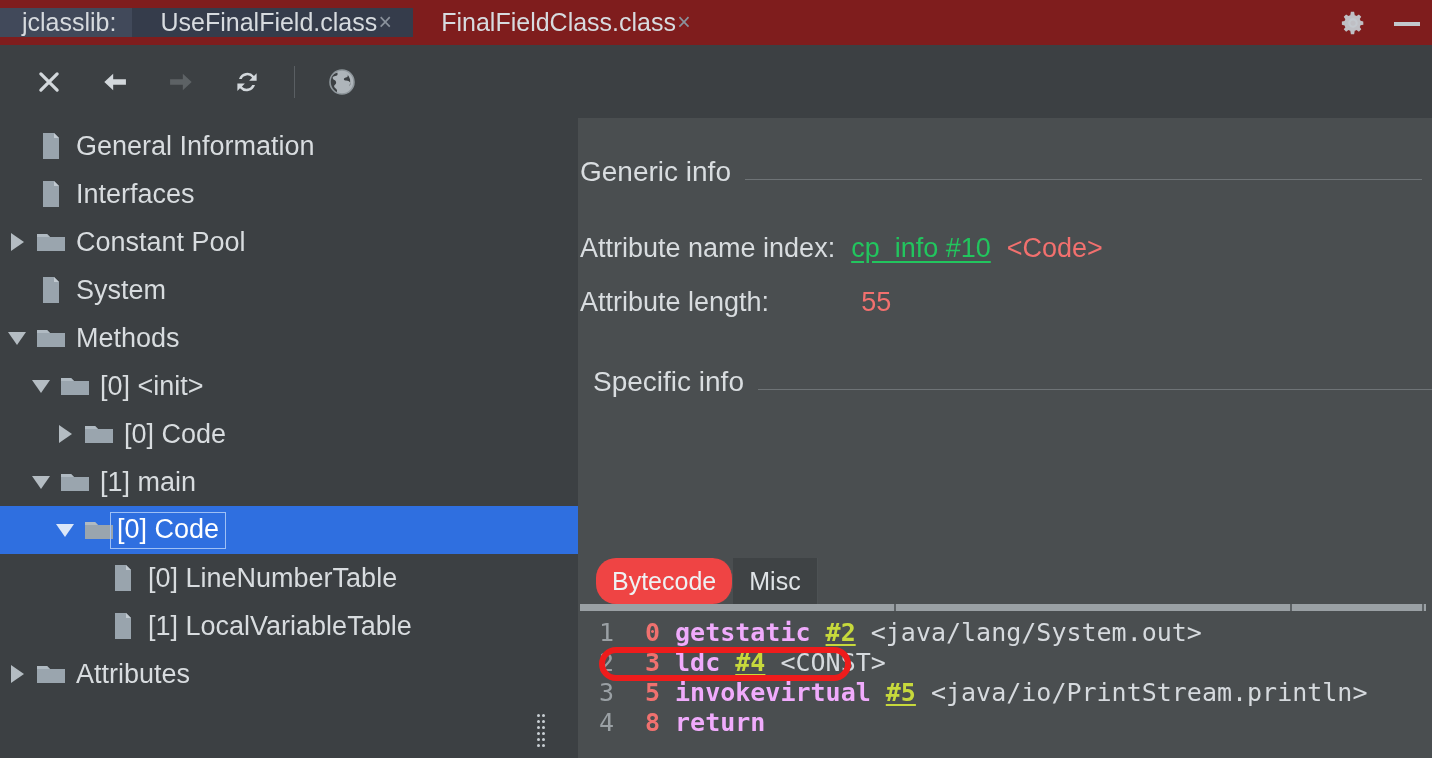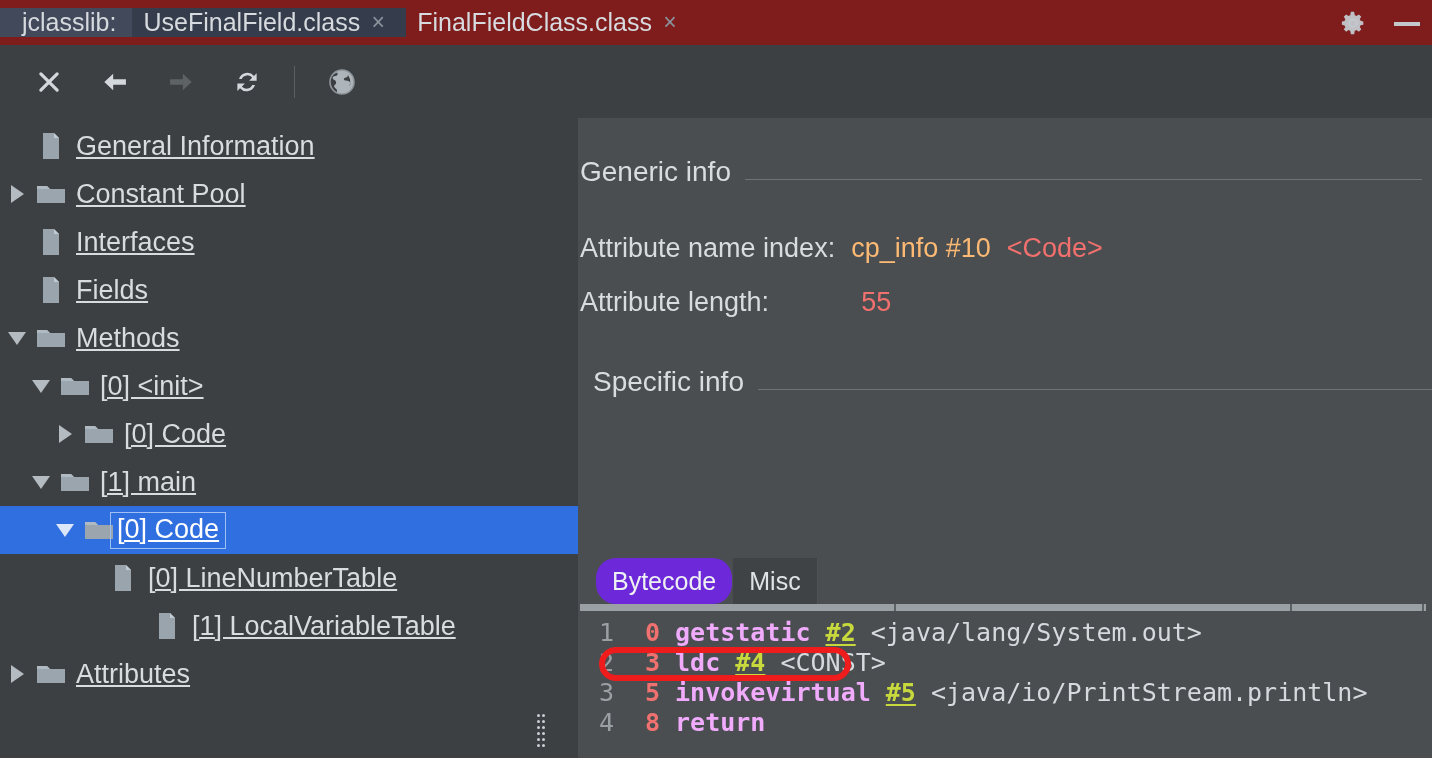--- a/index.html
+++ b/index.html
@@ -19,22 +19,22 @@
     display: flex; align-items: center;
   }
   .tab-plain {
     display: flex; align-items: center;
     padding: 0 16px 0 22px;
     color: #d6dade; font-size: 25px; letter-spacing: 0px;
     background: #41495a;
   }
   .tab {
     position: relative;
-    display: flex; align-items: center; gap: 10px;
-    padding: 0 20px 0 11px;
+    display: flex; align-items: center; gap: 0;
+    padding: 0 20px 0 28px;
     color: #d7dbdf; font-size: 25px;
   }
   .tab.active { background: #353c4b; }
   .tab .tab-close {
     color: #8a929c; font-size: 23px; line-height: 1;
     display: inline-block; width: 16px; text-align: center;
   }
   .win-actions {
     margin-left: auto; display: flex; align-items: center;
     gap: 26px; padding-right: 12px;
@@ -97,21 +97,21 @@
   }
   .tri-down {
     width: 0; height: 0;
     border-top: 13px solid #b4bcc2;
     border-left: 9px solid transparent;
     border-right: 9px solid transparent;
   }
   .tri-down.on-sel { border-top-color: #dbe6f8; }
   .ic { flex: 0 0 auto; width: 34px; display: flex; align-items: center; justify-content: center; }
   .ic svg { display: block; }
-  .lbl { padding-left: 8px; text-decoration: underline; }
+  .lbl { padding-left: 8px; }
 
   .splitter-dots {
     position: absolute; left: 537px; top: 596px;
     width: 10px; height: 36px;
   }
   .splitter-dots i {
     position: absolute; width: 3px; height: 3px; background: #c9cfd4; border-radius: 50%;
   }
 
   
@@ -127,35 +127,35 @@
     margin-right: 6px;
   }
 
   .kv {
     position: absolute;
     font-size: 27px; color: #d8dcdf; white-space: nowrap;
     display: flex; align-items: baseline;
   }
   .kv .k { }
   .kv .v-link {
-    color: #fdba74; text-underline-offset: 4px;
+    color: #22c55e; text-decoration: underline; text-underline-offset: 4px;
   }
   .kv .v-red { color: #f2706e; }
 
   
   .inner-tabs {
     position: absolute; left: 596px; top: 440px;
     display: flex; align-items: stretch; height: 46px;
   }
   .itab {
     display: flex; align-items: center; padding: 0 16px;
     font-size: 25px; color: #dfe3e6;
     background: #3f4345; border-right: 1px solid #4d5254;
   }
-  .itab.active { background: #6d28d9; color: #eef1f3; border-radius: 20px; }
+  .itab.active { background: #ef4444; color: #eef1f3; border-radius: 20px; }
 
   .code-panel {
     position: absolute; left: 578px; top: 486px;
     width: 854px; height: 272px; background: #4a4e50;
   }
   .code-scroll-track {
     position: absolute; left: 0; top: 0; width: 854px; height: 8px;
     background: #41454700;
   }
   .code-scroll-thumb {
@@ -268,50 +268,50 @@
             <span class="twisty"></span>
             <span class="ic">
               <svg width="22" height="28" viewBox="0 0 22 28">
                 <path fill="#99a4ad" d="M3 1h11l5 5v21H3z"></path>
                 <path fill="#c2cad1" d="M14 1l5 5h-5z"></path>
               </svg>
             </span>
             <span class="lbl">General Information</span>
           </div>
           <div class="node" style="padding-left: 0px;">
-            <span class="twisty">
-              <span class="tri-right"></span>
-            </span>
-            <span class="ic">
-              <svg width="30" height="24" viewBox="0 0 30 24">
-                <path fill="#9aa5ae" d="M1 4h10l3 3h15v14H1z"></path>
-                <path fill="#b0bac2" d="M1 4h10l3 3H1z"></path>
-              </svg>
-            </span>
-            <span class="lbl">Constant Pool</span>
-          </div>
-          <div class="node" style="padding-left: 0px;">
             <span class="twisty"></span>
             <span class="ic">
               <svg width="22" height="28" viewBox="0 0 22 28">
                 <path fill="#99a4ad" d="M3 1h11l5 5v21H3z"></path>
                 <path fill="#c2cad1" d="M14 1l5 5h-5z"></path>
               </svg>
             </span>
             <span class="lbl">Interfaces</span>
           </div>
           <div class="node" style="padding-left: 0px;">
+            <span class="twisty">
+              <span class="tri-right"></span>
+            </span>
+            <span class="ic">
+              <svg width="30" height="24" viewBox="0 0 30 24">
+                <path fill="#9aa5ae" d="M1 4h10l3 3h15v14H1z"></path>
+                <path fill="#b0bac2" d="M1 4h10l3 3H1z"></path>
+              </svg>
+            </span>
+            <span class="lbl">Constant Pool</span>
+          </div>
+          <div class="node" style="padding-left: 0px;">
             <span class="twisty"></span>
             <span class="ic">
               <svg width="22" height="28" viewBox="0 0 22 28">
                 <path fill="#99a4ad" d="M3 1h11l5 5v21H3z"></path>
                 <path fill="#c2cad1" d="M14 1l5 5h-5z"></path>
               </svg>
             </span>
-            <span class="lbl">Fields</span>
+            <span class="lbl">System</span>
           </div>
           <div class="node" style="padding-left: 0px;">
             <span class="twisty">
               <span class="tri-down"></span>
             </span>
             <span class="ic">
               <svg width="30" height="24" viewBox="0 0 30 24">
                 <path fill="#9aa5ae" d="M1 4h10l3 3h15v14H1z"></path>
                 <path fill="#b0bac2" d="M1 4h10l3 3H1z"></path>
               </svg>
@@ -369,21 +369,21 @@
           <div class="node" style="padding-left: 72px;">
             <span class="twisty"></span>
             <span class="ic">
               <svg width="22" height="28" viewBox="0 0 22 28">
                 <path fill="#99a4ad" d="M3 1h11l5 5v21H3z"></path>
                 <path fill="#c2cad1" d="M14 1l5 5h-5z"></path>
               </svg>
             </span>
             <span class="lbl">[0] LineNumberTable</span>
           </div>
-          <div class="node" style="padding-left: 116px;">
+          <div class="node" style="padding-left: 72px;">
             <span class="twisty"></span>
             <span class="ic">
               <svg width="22" height="28" viewBox="0 0 22 28">
                 <path fill="#99a4ad" d="M3 1h11l5 5v21H3z"></path>
                 <path fill="#c2cad1" d="M14 1l5 5h-5z"></path>
               </svg>
             </span>
             <span class="lbl">[1] LocalVariableTable</span>
           </div>
           <div class="node" style="padding-left: 0px;">

